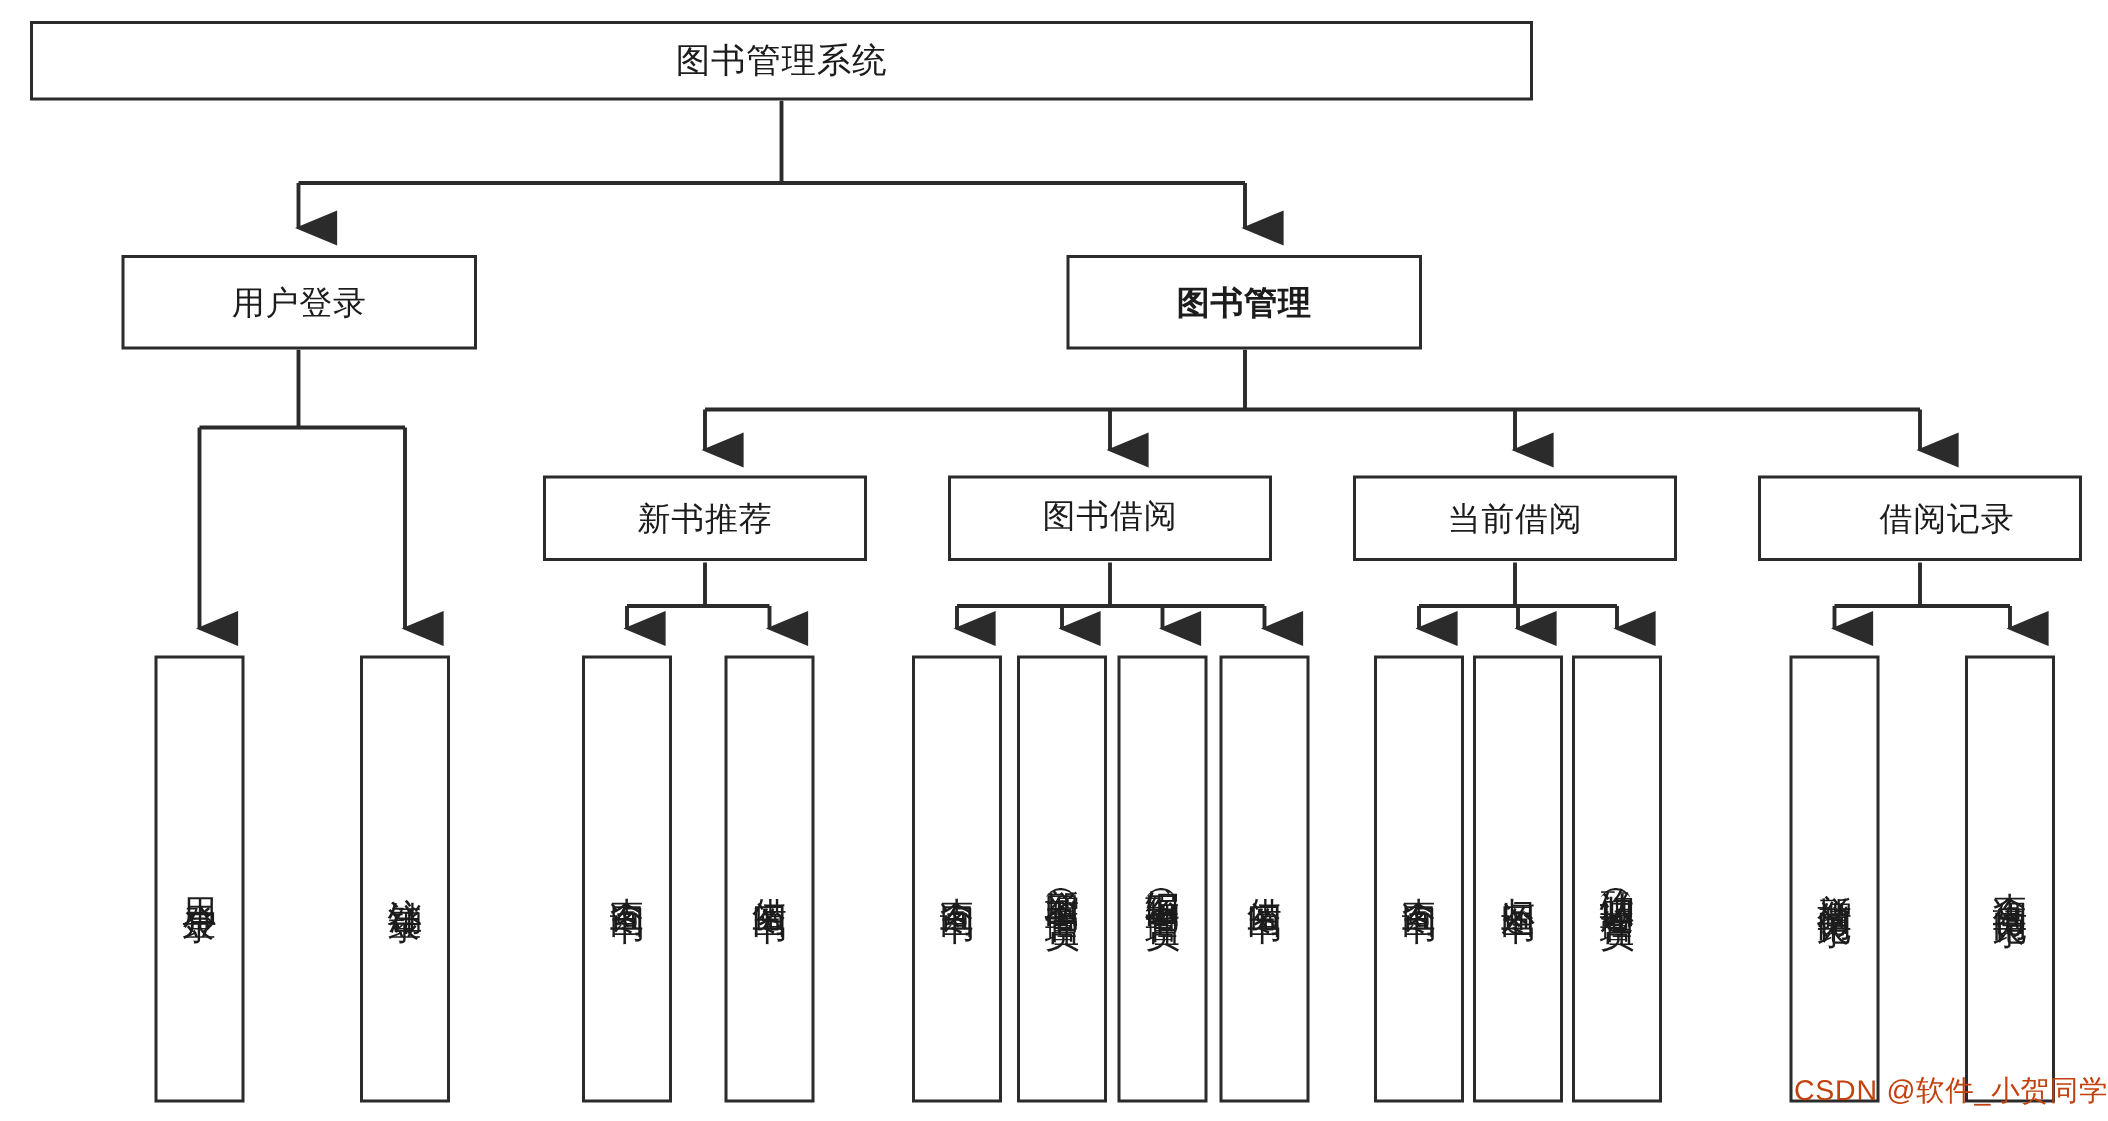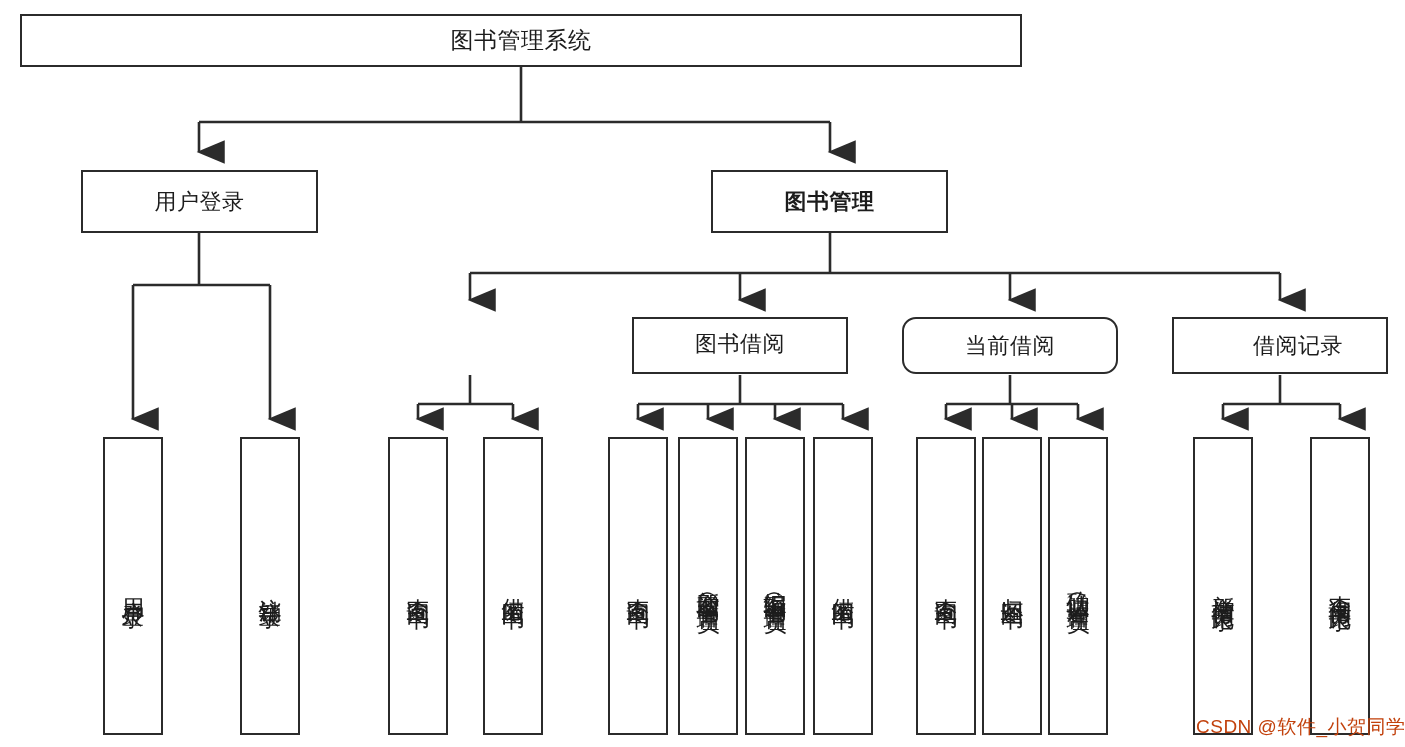--- a/index.html
+++ b/index.html
@@ -129,24 +129,27 @@
     <span class="node-label">图书管理系统</span>
   </div>
 
   <div class="node horizontal" style="left:81px; top:170px; width:237px; height:63px;">
     <span class="node-label">用户登录</span>
   </div>
   <div class="node horizontal" style="left:711px; top:170px; width:237px; height:63px;font-weight:bold;">
     <span class="node-label">图书管理</span>
   </div>
 
+  <div class="node horizontal" style="left:362px; top:317px; width:216px; height:57px;">
+    <span class="node-label">新书推荐</span>
+  </div>
   <div class="node horizontal" style="left:632px; top:317px; width:216px; height:57px;font-family:Liberation Mono, monospace;">
     <span class="node-label">图书借阅</span>
   </div>
-  <div class="node horizontal" style="left:902px; top:317px; width:216px; height:57px;border-radius:14px;">
+  <div class="node horizontal" style="left:902px; top:317px; width:216px; height:57px;">
     <span class="node-label">当前借阅</span>
   </div>
   <div class="node horizontal" style="left:1172px; top:317px; width:216px; height:57px;padding-left:36px;">
     <span class="node-label">借阅记录</span>
   </div>
 
   <div class="node vertical" style="left:103px; top:437px; width:60px; height:298px;">
     <span class="node-label">用户登录</span>
   </div>
   <div class="node vertical" style="left:240px; top:437px; width:60px; height:298px;">

